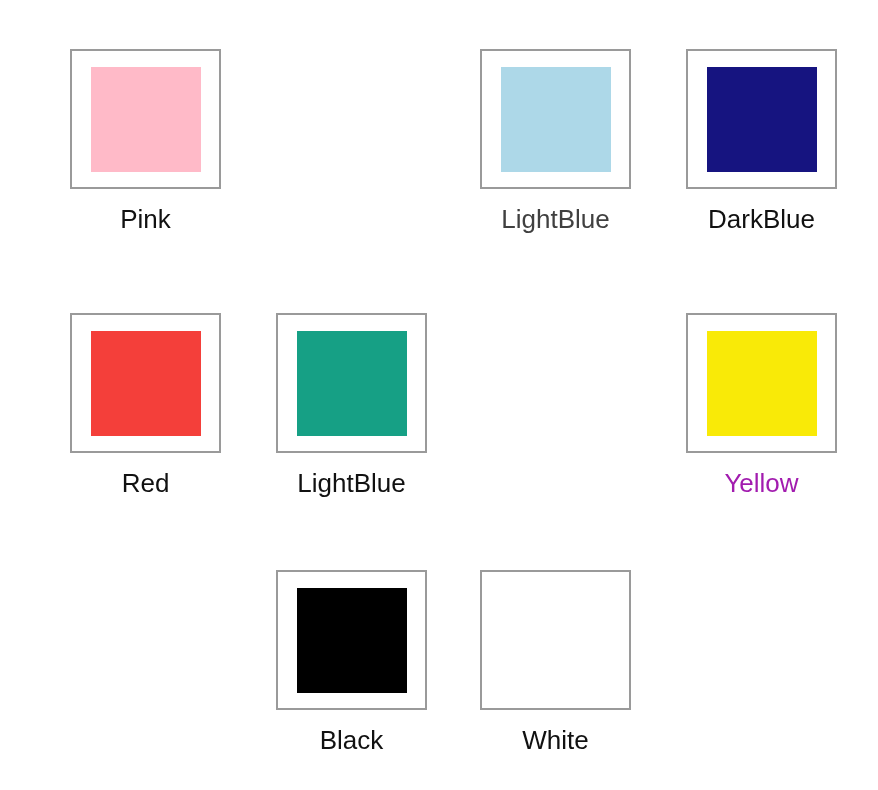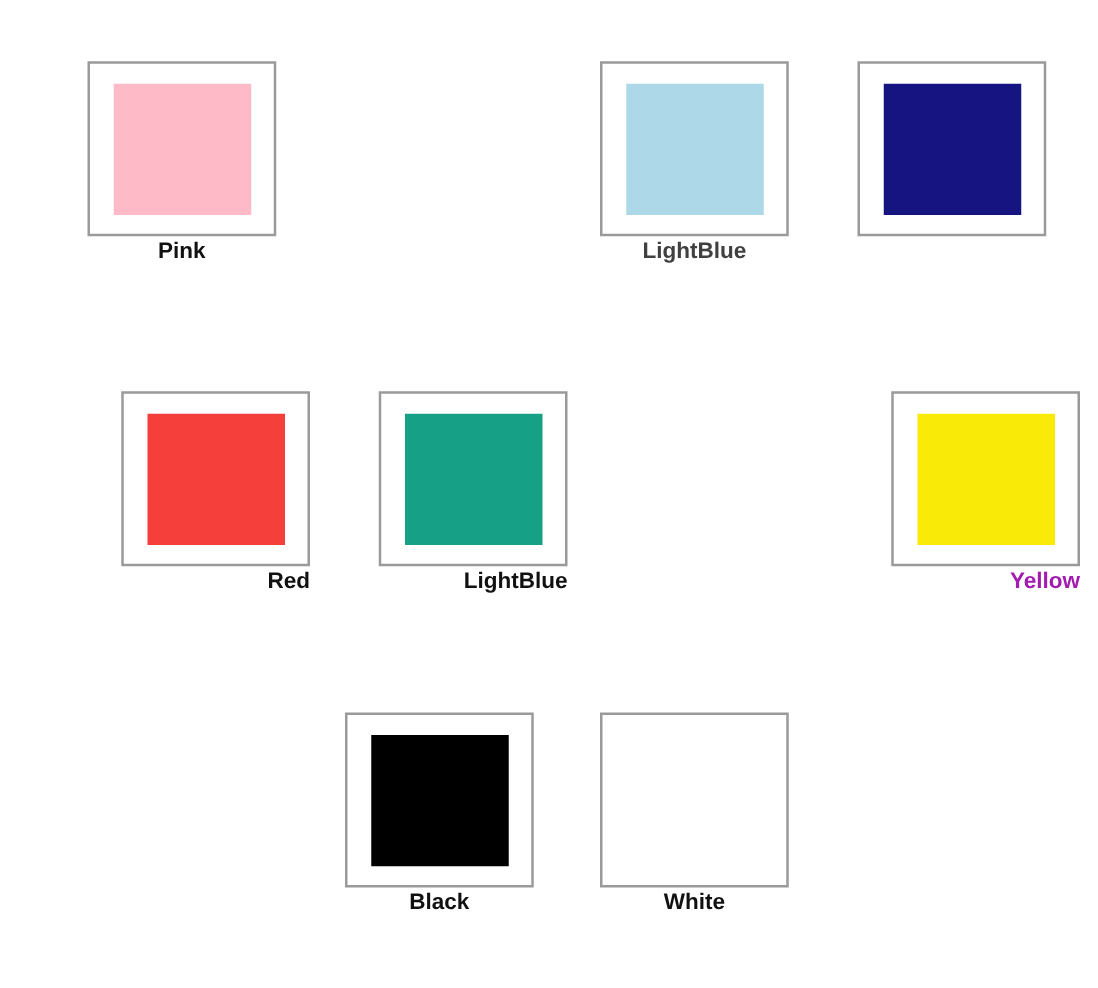--- a/index.html
+++ b/index.html
@@ -38,39 +38,39 @@
     align-items: center;
     justify-content: center;
   }
 
   .swatch-chip {
     width: 110px;
     height: 105px;
   }
 
   .swatch-label {
-    margin-top: 2px;
-    font-size: 18px;
-    font-weight: bold;
+    margin-top: 16px;
+    font-size: 26px;
+    font-weight: normal;
     color: #111111;
     line-height: 1.1;
     letter-spacing: 0px;
     white-space: nowrap;
     text-align: center;
   }
 
   
   .col-1 { left: 43px; }
   .col-2 { left: 249px; }
   .col-3 { left: 453px; }
   .col-4 { left: 659px; }
 
   
   .row-1 { top: 49px; }
-  .row-2 { top: 313px; align-items: flex-end; }
+  .row-2 { top: 313px; }
   .row-3 { top: 570px; }
 </style>
 </head>
 <body style="background-color: rgb(255, 255, 255);">
 
 <div id="swatch-grid">
 
   <div class="swatch-card col-1 row-1">
     <div class="swatch-frame" style="border-color: rgb(154, 154, 154); background-color: rgb(255, 255, 255);">
       <div class="swatch-chip" style="background-color: rgb(255, 186, 200);"></div>
@@ -83,20 +83,21 @@
     <div class="swatch-frame" style="border-color: rgb(154, 154, 154); background-color: rgb(255, 255, 255);">
       <div class="swatch-chip" style="background-color: rgb(173, 216, 232);"></div>
     </div>
     <div class="swatch-label" style="color: #404040;">LightBlue</div>
   </div>
 
   <div class="swatch-card col-4 row-1">
     <div class="swatch-frame" style="border-color: rgb(154, 154, 154); background-color: rgb(255, 255, 255);">
       <div class="swatch-chip" style="background-color: rgb(22, 20, 128);"></div>
     </div>
+    <div class="swatch-label" style="color: rgb(17, 17, 17);">DarkBlue</div>
   </div>
 
   <div class="swatch-card col-1 row-2">
     <div class="swatch-frame" style="border-color: rgb(154, 154, 154); background-color: rgb(255, 255, 255);">
       <div class="swatch-chip" style="background-color: rgb(244, 63, 58);"></div>
     </div>
     <div class="swatch-label" style="color: rgb(17, 17, 17);">Red</div>
   </div>
 
   <div class="swatch-card col-2 row-2">

